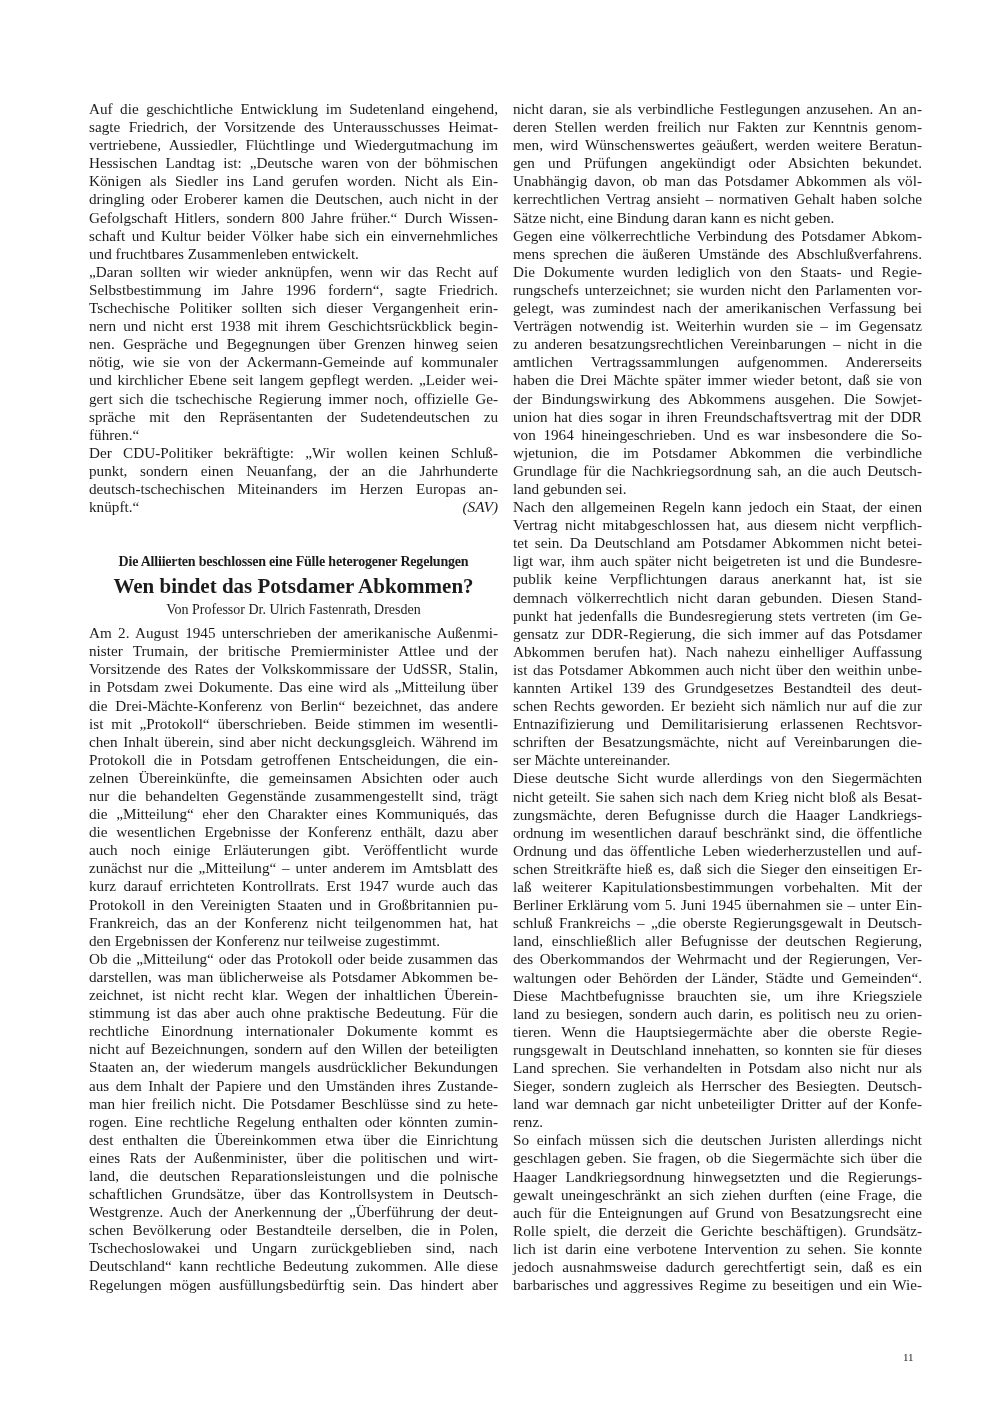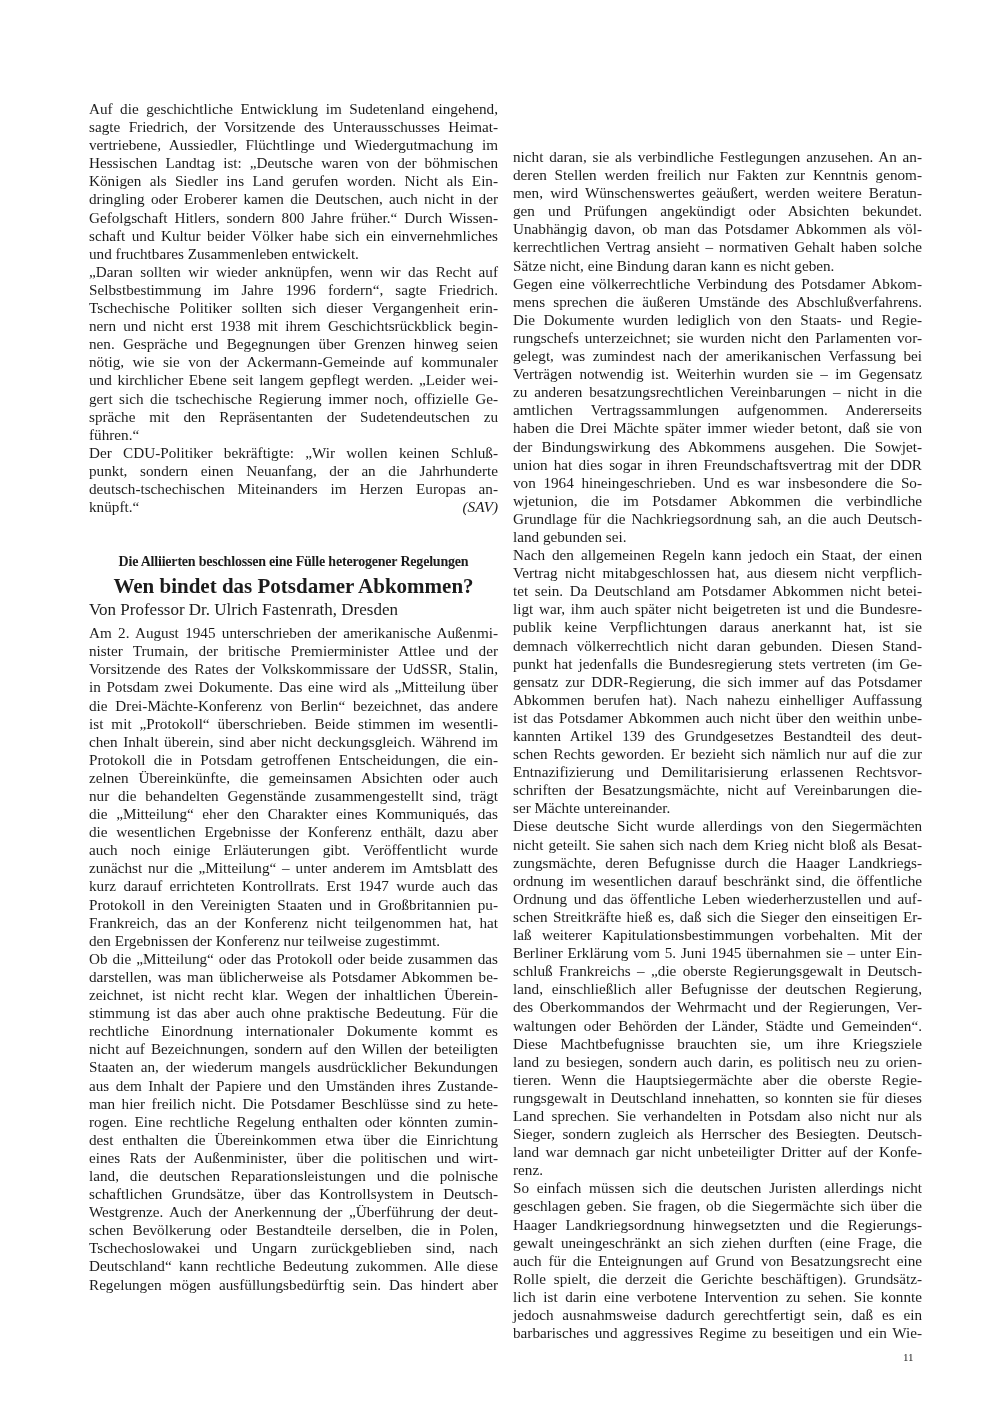--- a/index.html
+++ b/index.html
@@ -13,21 +13,21 @@
     }
     .page { position: absolute; left: 0; top: 0; width: 1000px; height: 1192px; }
     .col {
       position: absolute;
       top: 100px;
       width: 409px;
       font-size: 15.2px;
       line-height: 18.1px;
     }
     .col-left { left: 89px; }
-    .col-right { left: 513px; margin-top: 48px; }
+    .col-right { left: 513px; }
     .line {
       display: block;
       text-align: justify;
       text-align-last: justify;
       white-space: nowrap;
       height: 18.1px;
       overflow: visible;
     }
     .line.last { text-align-last: left; }
     .line .inner { display: inline-block; width: 100%; white-space: normal; text-align: justify; text-align-last: justify; }
@@ -44,22 +44,22 @@
       letter-spacing: -0.2px;
     }
     .headline {
       font-weight: bold;
       font-size: 21px;
       text-align: center;
       line-height: 28px;
       white-space: nowrap;
     }
     .byline {
-      font-size: 17px;
-      text-align: left;
+      font-size: 14px;
+      text-align: center;
       line-height: 20px;
       margin-bottom: 4px;
       white-space: nowrap;
     }
     .page-number {
       position: absolute;
       left: 903px;
       top: 1351px;
       font-size: 11px;
       text-align: right;

